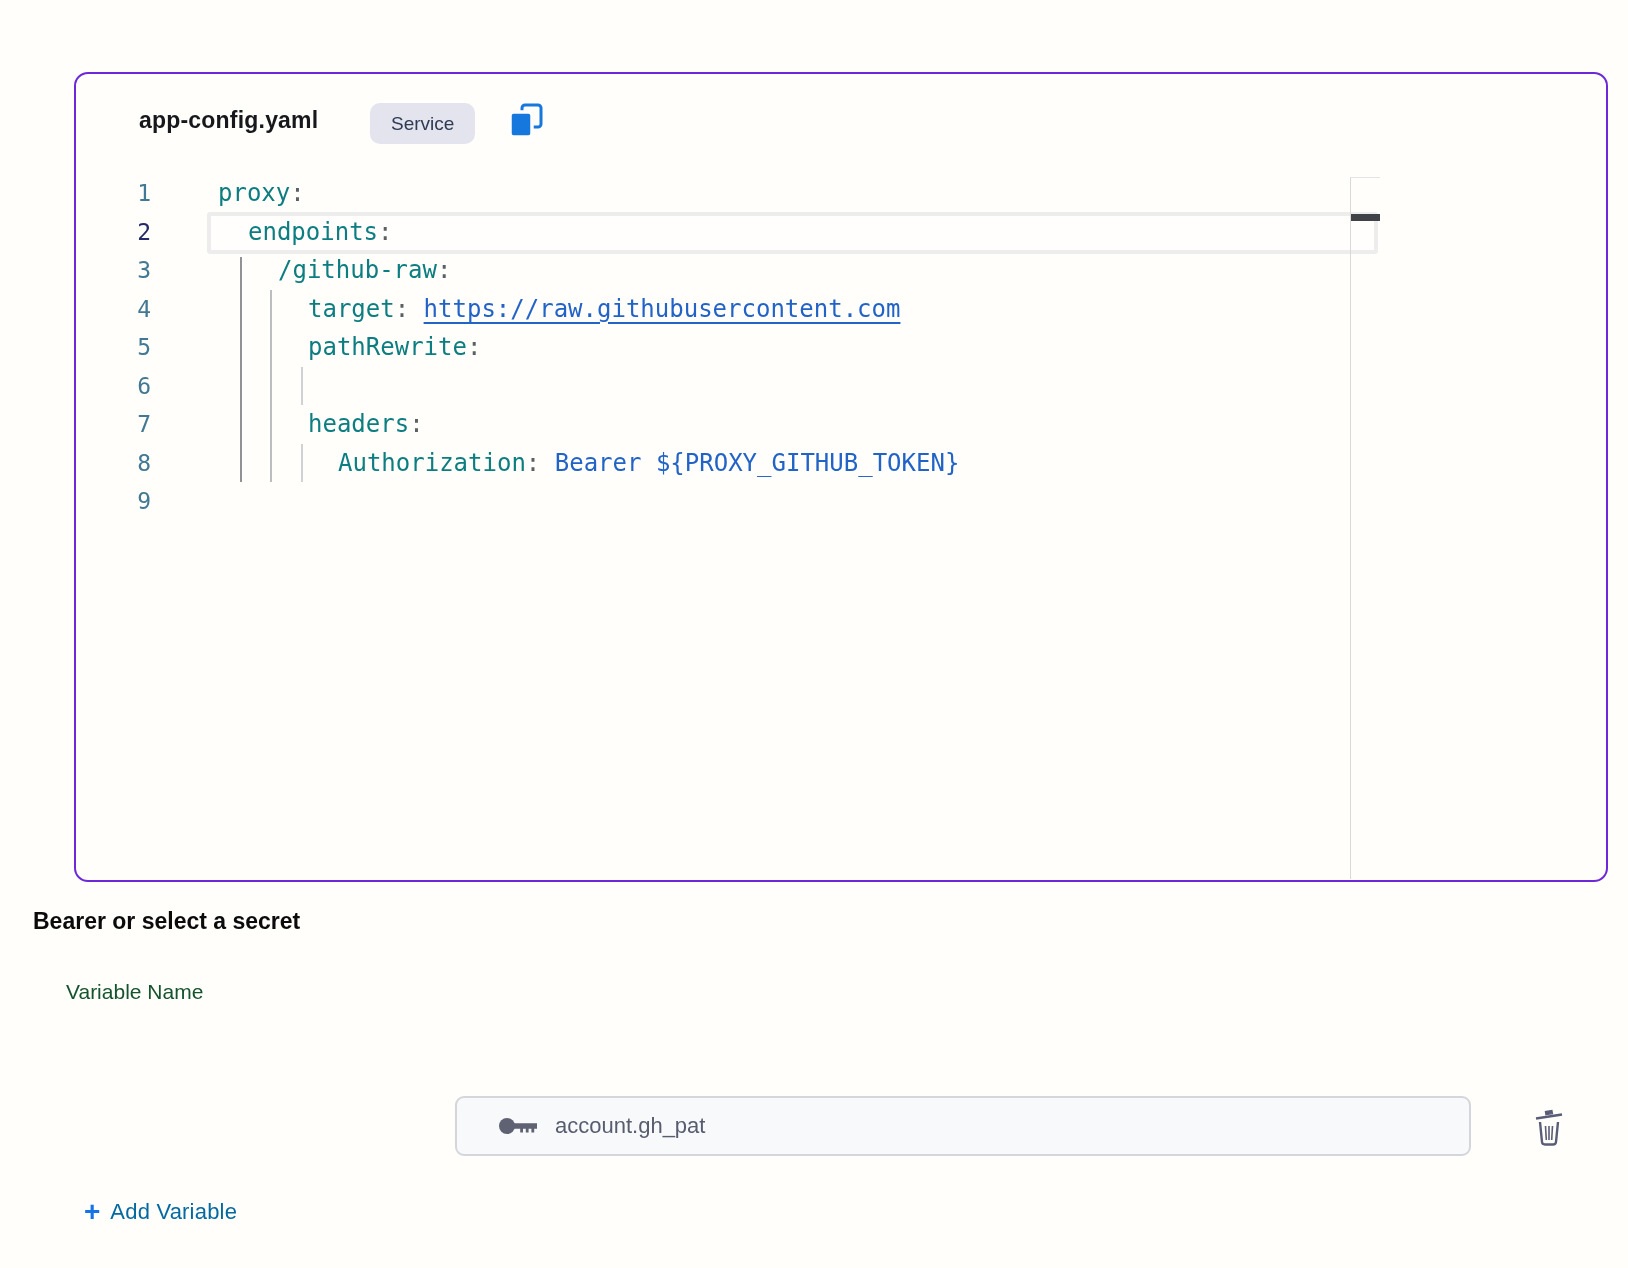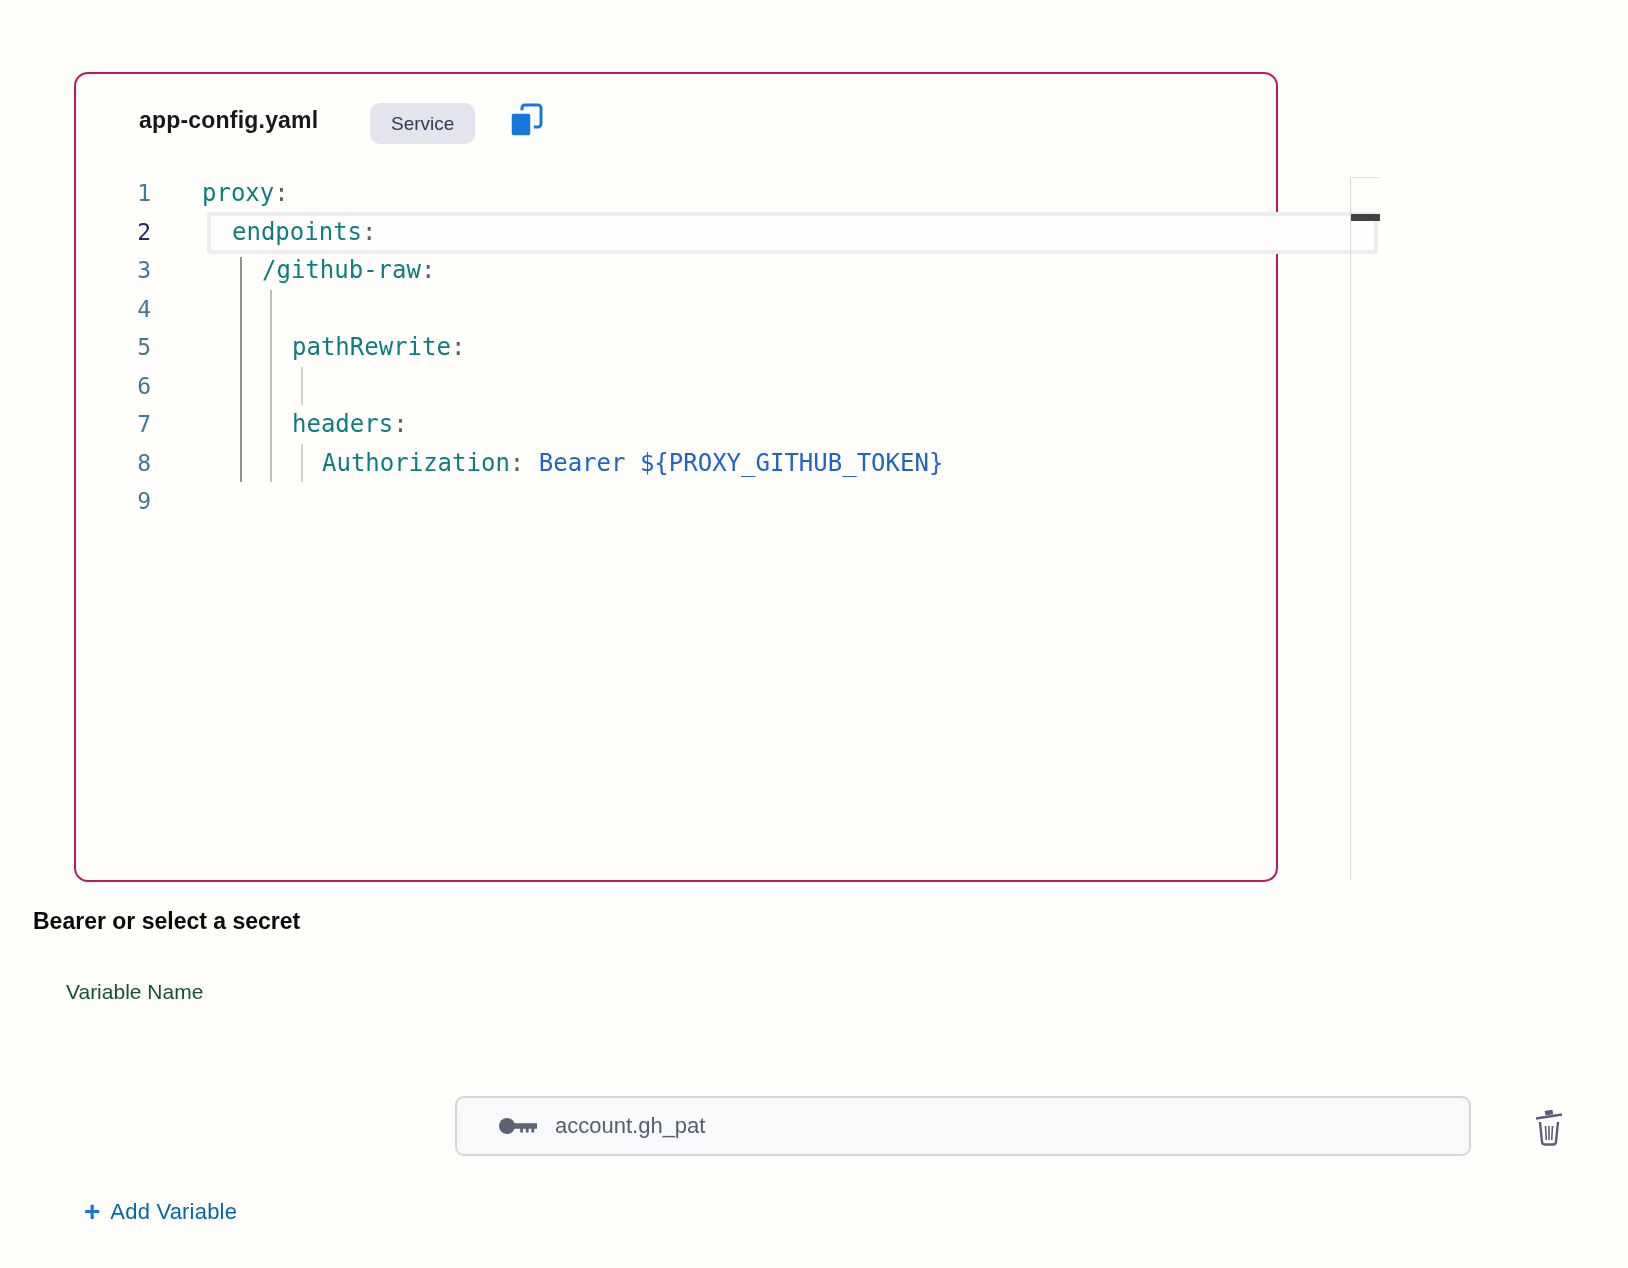--- a/index.html
+++ b/index.html
@@ -2,22 +2,22 @@
 <html><head>
 <meta charset="utf-8">
 <style>
   html,body{margin:0;padding:0;background:#fffefb;}
   .page{
     position:relative;width:1628px;height:1268px;overflow:hidden;
     background:#fffefb;font-family:"Liberation Sans",sans-serif;
   }
   
   .card{
-    position:absolute;left:74px;top:72px;width:1204px;height:810px;
-    box-sizing:border-box;border:2px solid #be185d;border-radius:14px;
+    position:absolute;left:74px;top:72px;width:1534px;height:810px;
+    box-sizing:border-box;border:2px solid #6d28d9;border-radius:14px;
     background:#fffefb;
   }
   .card-title{
     position:absolute;left:63px;top:33px;
     font-size:23px;font-weight:700;color:#17181c;letter-spacing:.2px;
   }
   .chip{
     position:absolute;left:294px;top:29px;height:41px;
     display:flex;align-items:center;padding:0 21px;
     background:#e3e4ed;border-radius:10px;
@@ -31,21 +31,21 @@
   .code-area{position:absolute;left:0;top:0;right:0;bottom:0;}
   .code-row{
     position:absolute;left:0;right:0;height:38.5px;line-height:38.5px;
     font-family:"DejaVu Sans Mono",monospace;font-size:24px;z-index:2;
   }
   .gutter{
     position:absolute;left:0;width:75px;text-align:right;
     color:#417893;font-size:23px;
   }
   .code-row.active .gutter{color:#232a68;}
-  .code-text{position:absolute;top:0;white-space:pre;}
+  .code-text{position:absolute;top:0;white-space:pre;margin-left:16px;}
   .tok-key{color:#0c7d80;}
   .tok-punct{color:#5a5f63;}
   .tok-value{color:#2263c8;}
   .tok-link{
     color:#2263c8;text-decoration:underline;
     text-decoration-thickness:2px;text-underline-offset:5px;cursor:pointer;
   }
   .active-line-box{
     position:absolute;left:131px;top:138px;width:1171px;height:42px;
     box-sizing:border-box;border:4px solid #ededed;border-radius:3px;
@@ -140,20 +140,21 @@
           <div class="code-row active" style="top: 138.5px;">
             <span class="gutter">2</span>
             <span class="code-text" style="left: 156px;"><span class="tok-key">endpoints</span><span class="tok-punct">:</span></span>
           </div>
           <div class="code-row" style="top: 177px;">
             <span class="gutter">3</span>
             <span class="code-text" style="left: 186px;"><span class="tok-key">/github-raw</span><span class="tok-punct">:</span></span>
           </div>
           <div class="code-row" style="top: 215.5px;">
             <span class="gutter">4</span>
+            <span class="code-text" style="left: 216px;"><span class="tok-key">target</span><span class="tok-punct">: </span><span class="tok-link">https://raw.githubusercontent.com</span></span>
           </div>
           <div class="code-row" style="top: 254px;">
             <span class="gutter">5</span>
             <span class="code-text" style="left: 216px;"><span class="tok-key">pathRewrite</span><span class="tok-punct">:</span></span>
           </div>
           <div class="code-row" style="top: 292.5px;">
             <span class="gutter">6</span>
           </div>
           <div class="code-row" style="top: 331px;">
             <span class="gutter">7</span>

